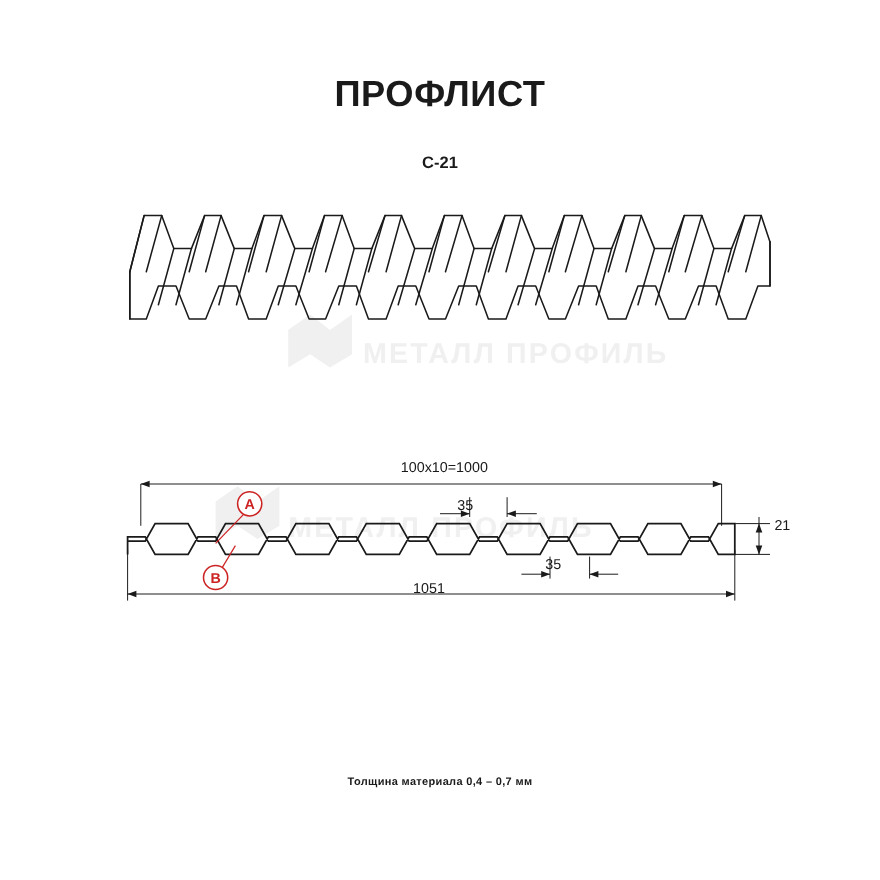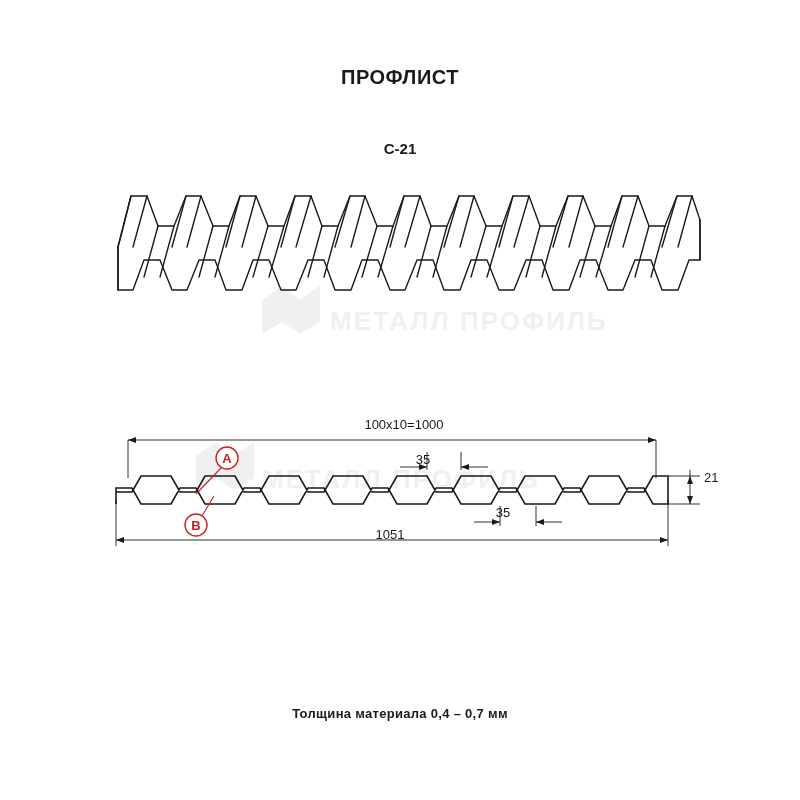--- a/index.html
+++ b/index.html
@@ -21,41 +21,41 @@
     top: 0;
     width: 800px;
     height: 800px;
   }
   .title {
     position: absolute;
     left: 0;
     top: 66px;
     width: 800px;
     text-align: center;
-    font-size: 20px;
+    font-size: 33px;
     font-weight: bold;
     letter-spacing: 0.5px;
   }
   .subtitle {
     position: absolute;
     left: 0;
     top: 116px;
     width: 800px;
     text-align: center;
     font-size: 15px;
     font-weight: bold;
     margin-top: 24px;
   }
   .footnote {
     position: absolute;
     left: 0;
     top: 706px;
     width: 800px;
     text-align: center;
-    font-size: 13px;
+    font-size: 10px;
     font-weight: bold;
     letter-spacing: 0.3px;
   }
   svg text {
     font-family: "Liberation Sans", sans-serif;
   }
   .wm {
     fill: #f0f0f0;
     stroke: none;
   }

